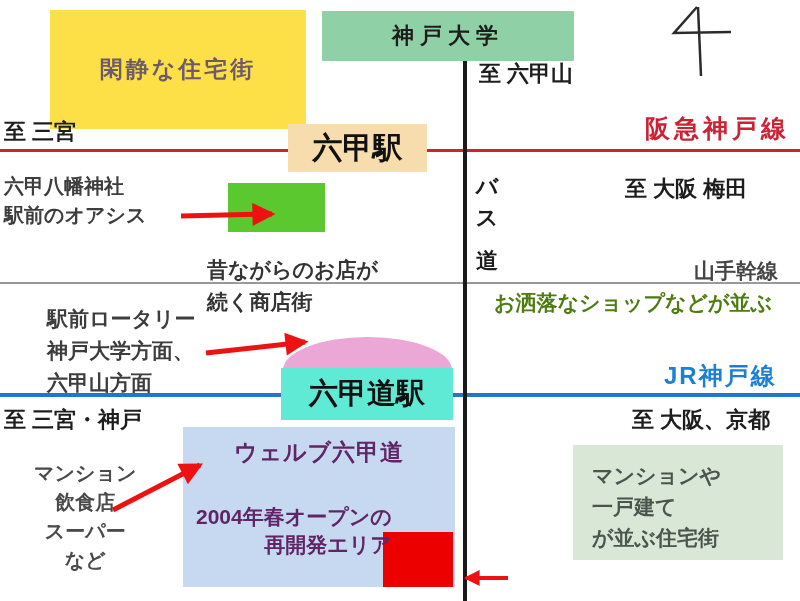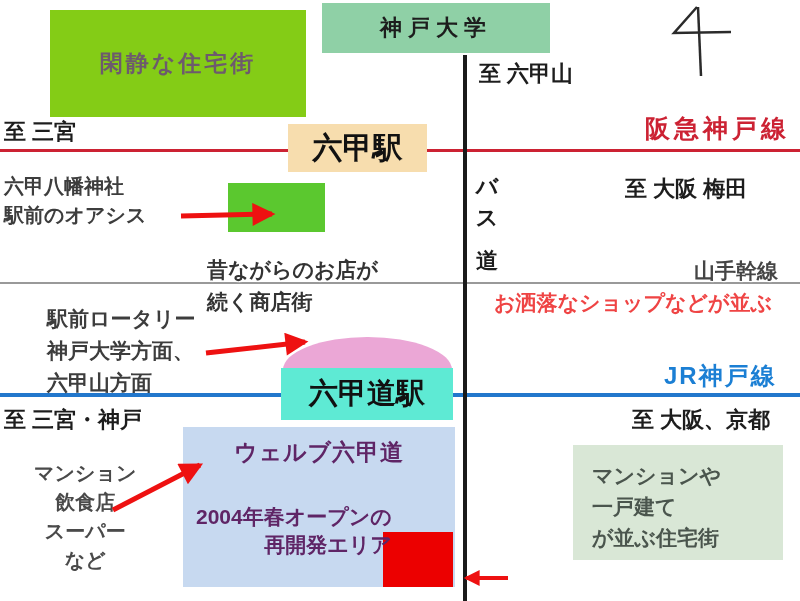--- a/index.html
+++ b/index.html
@@ -7,22 +7,22 @@
     position:relative;width:800px;height:601px;background:#ffffff;overflow:hidden;
     font-family:"Liberation Sans","DejaVu Sans",sans-serif;font-weight:bold;color:#222;
   }
   .box{position:absolute;display:flex;align-items:center;justify-content:center;}
   .lbl{position:absolute;white-space:nowrap;}
   .halo{text-shadow:0 0 2px #fff,0 0 2px #fff,1px 1px 1px #fff,-1px -1px 1px #fff;}
   
   .hline{position:absolute;left:0;width:800px;z-index:1;}
   .vline{position:absolute;z-index:1;background:#1a1a1a;}
   
-  .b-univ{left:322px;top:3px;width:228px;height:50px;background:#8fd0a6;z-index:2;font-size:22px;letter-spacing:6px;color:#1d1d1d;}
-  .b-quiet{left:50px;top:10px;width:256px;height:107px;background:#84cc16;z-index:2;font-size:23px;letter-spacing:3px;color:#6d5a6d;}
+  .b-univ{left:322px;top:11px;width:252px;height:50px;background:#8fd0a6;z-index:2;font-size:22px;letter-spacing:6px;color:#1d1d1d;}
+  .b-quiet{left:50px;top:10px;width:256px;height:119px;background:#fde047;z-index:2;font-size:23px;letter-spacing:3px;color:#6d5a6d;}
   .b-rokko{left:288px;top:124px;width:139px;height:48px;background:#f7ddae;z-index:3;font-size:30px;color:#111;font-family:Liberation Serif, serif;}
   .b-oasis{left:228px;top:183px;width:97px;height:49px;background:#5bc82f;z-index:2;}
   .b-dome{left:283px;top:337px;width:169px;height:33px;background:#eba7d6;border-radius:84px 84px 0 0 / 33px 33px 0 0;z-index:2;}
   .b-rokkomichi{left:281px;top:368px;width:172px;height:52px;background:#5eead4;z-index:3;font-size:29px;color:#111;}
   .b-welb{left:183px;top:427px;width:272px;height:160px;background:#c7d9f0;z-index:2;}
   .b-resse{left:573px;top:445px;width:210px;height:115px;background:#d9e7d6;z-index:2;}
   .b-nada{left:383px;top:532px;width:70px;height:55px;background:#ec0000;z-index:3;}
   .overlay{position:absolute;left:0;top:0;z-index:6;pointer-events:none;}
   .t{z-index:4;}
   .purple{color:#5f2566;text-align:right;}
@@ -67,21 +67,21 @@
     <div>六甲八幡神社</div>
     <div>駅前のオアシス</div>
   </div>
 
   <div class="lbl t halo" style="left:207px;top:254px;font-size:21px;line-height:32px;color:#333;">
     <div>昔ながらのお店が</div>
     <div>続く商店街</div>
   </div>
 
   <div class="lbl t halo" style="left:694px;top:257px;font-size:21px;color:#454545;">山手幹線</div>
-  <div class="lbl t halo" style="left:494px;top:289px;font-size:21px;color:#ef4444;">お洒落なショップなどが並ぶ</div>
+  <div class="lbl t halo" style="left:494px;top:289px;font-size:21px;color:#4d7c0f;">お洒落なショップなどが並ぶ</div>
 
   <div class="lbl t" style="left:47px;top:303px;font-size:21px;line-height:32px;color:#3d3d3d;">
     <div>駅前ロータリー</div>
     <div>神戸大学方面、</div>
     <div>六甲山方面</div>
   </div>
 
   <div class="lbl t" style="left:664px;top:360px;font-size:24px;letter-spacing:2px;color:#1b7fd4;">JR神戸線</div>
   <div class="lbl t" style="left:4px;top:405px;font-size:22px;color:#1d1d1d;">至 三宮・神戸</div>
   <div class="lbl t" style="left:632px;top:405px;font-size:22px;color:#1d1d1d;">至 大阪、京都</div>

